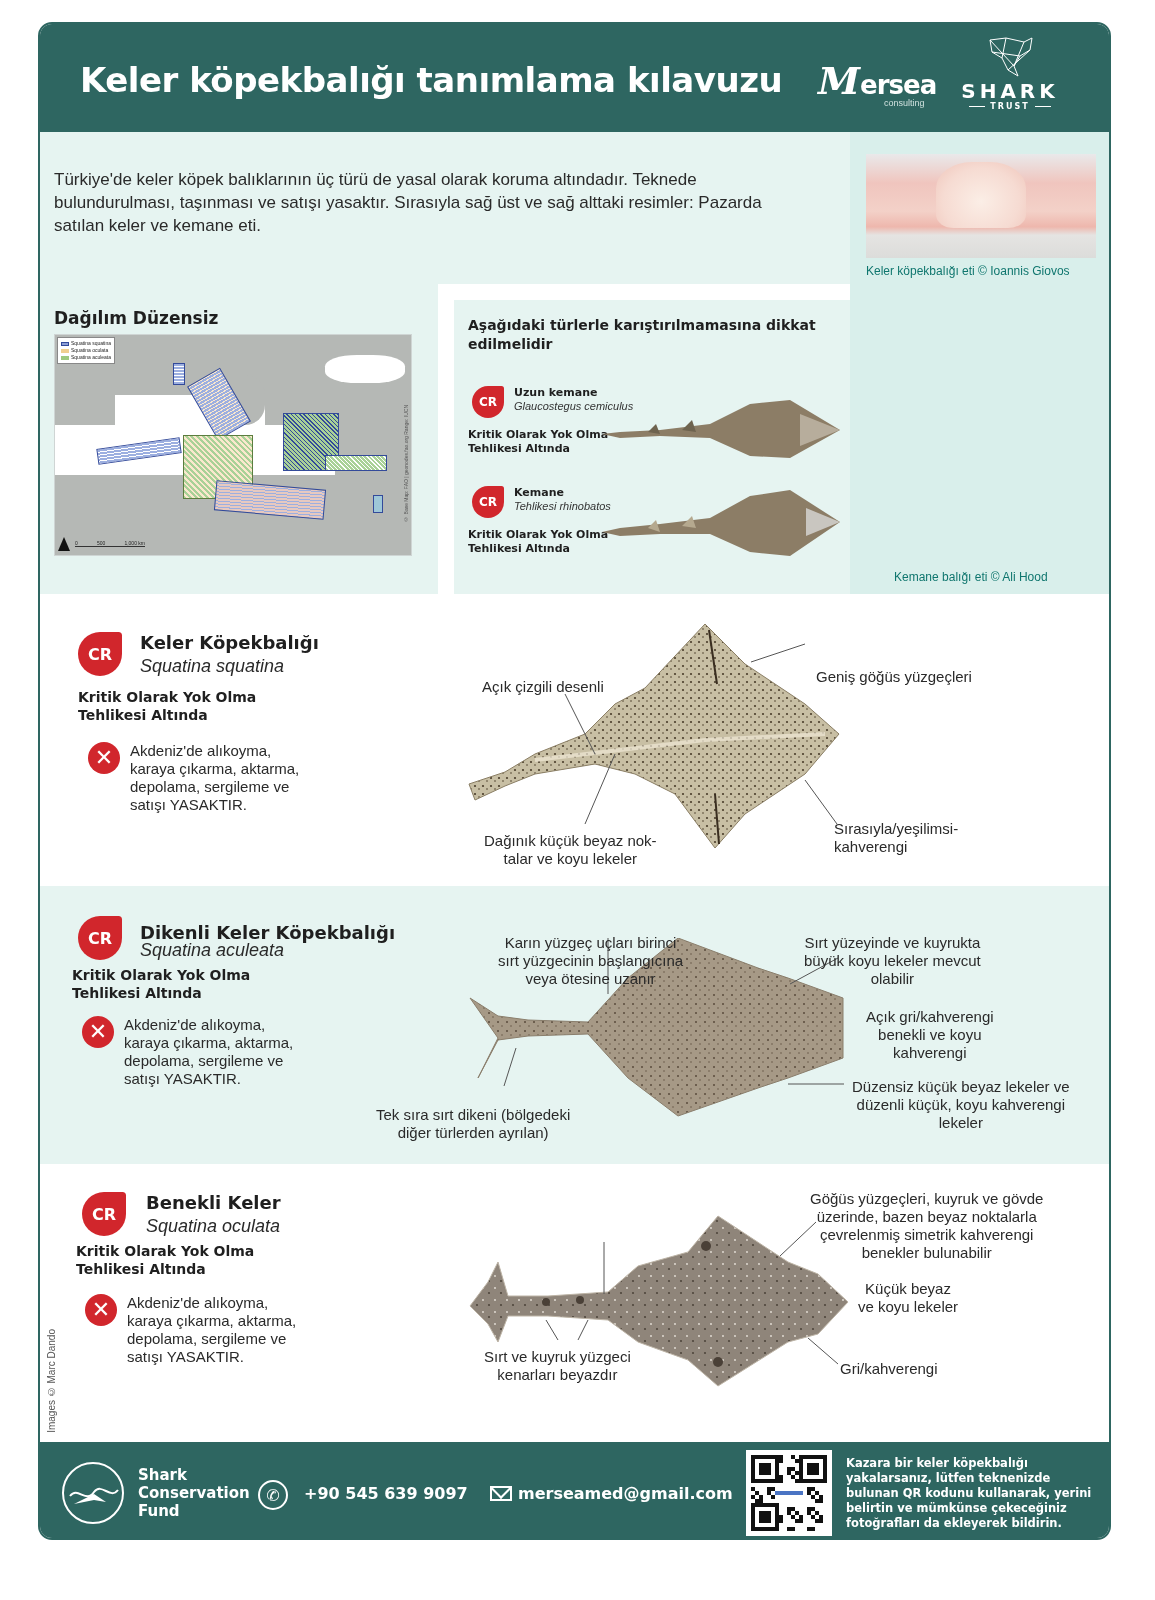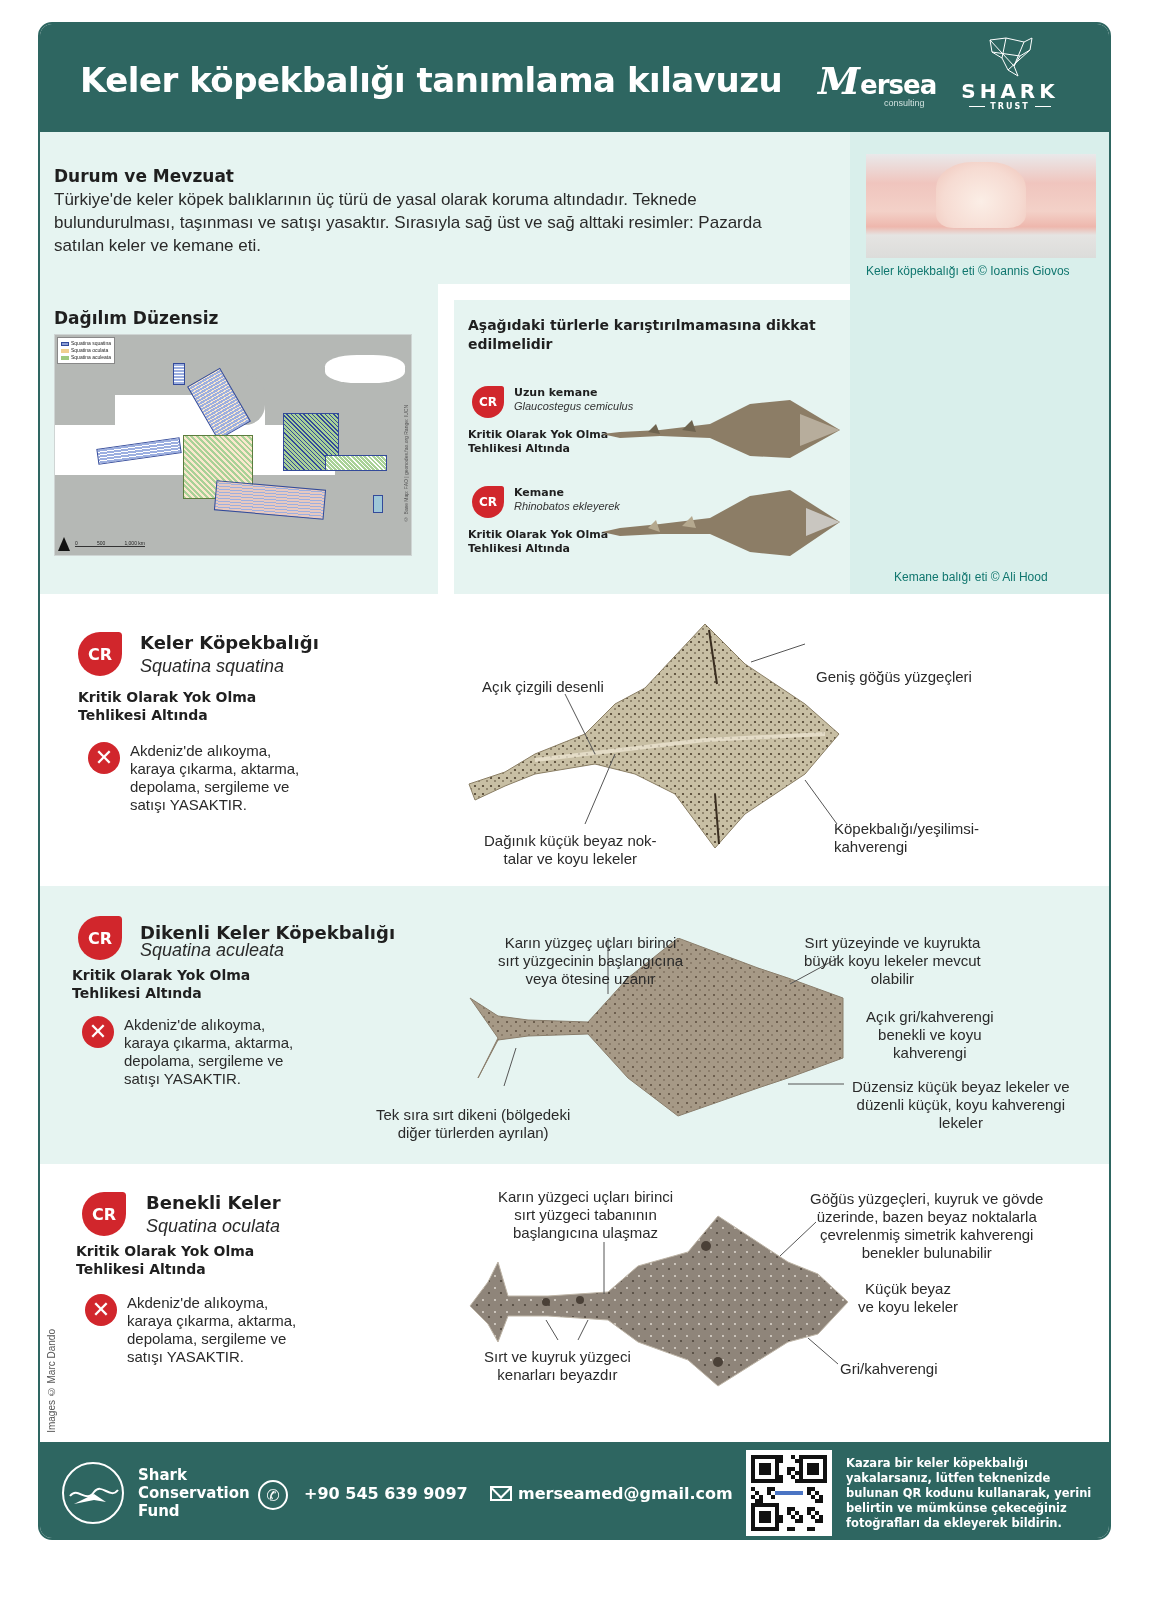--- a/index.html
+++ b/index.html
@@ -105,21 +105,20 @@
           <line x1="46" y1="14" x2="24" y2="34"></line>
         </g>
       </svg>
       <div class="word">SHARK</div>
       <div class="trust">TRUST</div>
     </div>
   </div>
 
   <div class="band-top">
     <div class="status-box">
-      <div class="section-h">Durum ve Mevzuat</div>
       <div class="status-text">Türkiye'de keler köpek balıklarının üç türü de yasal olarak koruma altındadır. Teknede bulundurulması, taşınması ve satışı yasaktır. Sırasıyla sağ üst ve sağ alttaki resimler: Pazarda satılan keler ve kemane eti.</div>
     </div>
     <div class="photo-panel">
       <div class="photo1">
         <div class="slab"></div>
       </div>
       <div class="caption" style="left:16px; top:132px;">Keler köpekbalığı eti © Ioannis Giovos</div>
     </div>
   </div>
 
@@ -171,21 +170,21 @@
         </div>
         <svg class="ray" style="left:132px;top:8px;" width="245" height="70" viewBox="0 0 245 70">
           <path d="M2,40 L20,38 L60,36 L110,30 L150,10 L190,6 L240,36 L190,64 L150,62 L110,44 L60,42 L20,44 Z" fill="#8c7d66"></path>
           <path d="M200,20 L240,36 L200,52 Z" fill="#b7ad9c"></path>
           <path d="M48,38 L56,30 L60,40 Z M82,36 L92,26 L96,38 Z" fill="#6e634f"></path>
         </svg>
       </div>
       <div class="sp-row" style="top:186px;">
         <div class="cr-small">CR</div>
         <div class="sp-common">Kemane</div>
-        <div class="sp-latin">Rhinobatos ekleyerek</div>
+        <div class="sp-latin">Tehlikesi rhinobatos</div>
         <div class="sp-status">
           <div>Kritik Olarak Yok Olma</div>
           <div>Tehlikesi Altında</div>
         </div>
         <svg class="ray" style="left:132px;top:0px;" width="245" height="74" viewBox="0 0 245 74">
           <path d="M2,46 L20,42 L60,38 L110,32 L150,10 L190,4 L240,36 L190,70 L150,66 L110,48 L60,48 L20,50 Z" fill="#8c7d66"></path>
           <path d="M206,22 L240,36 L206,50 Z" fill="#c9c6c0"></path>
           <path d="M48,42 L56,34 L60,46 Z M82,40 L92,30 L96,42 Z" fill="#b5a98f"></path>
         </svg>
       </div>
@@ -232,21 +231,21 @@
         <div>Açık çizgili desenli</div>
       </div>
     <div class="anno left" style="left:776px;top:74px;">
         <div>Geniş göğüs yüzgeçleri</div>
       </div>
     <div class="anno" style="left:444px;top:238px;">
       <div>Dağınık küçük beyaz nok-</div>
       <div>talar ve koyu lekeler</div>
     </div>
     <div class="anno left" style="left:794px;top:226px;">
-      <div>Köpekbalığı/yeşilimsi-</div>
+      <div>Sırasıyla/yeşilimsi-</div>
       <div>kahverengi</div>
     </div>
   </div>
 
   <div class="species s2">
     <div class="cr-big" style="left:38px;top:30px;">CR</div>
     <div class="sp-name" style="left:100px;top:36px;">Dikenli Keler Köpekbalığı</div>
     <div class="sp-sci" style="left:100px;top:54px;">Squatina aculeata</div>
     <div class="sp-iucn" style="left:32px;top:80px;">
       <div>Kritik Olarak Yok Olma</div>
@@ -326,25 +325,20 @@
       <circle cx="238" cy="34" r="5" fill="#4a4037"></circle>
         <circle cx="250" cy="150" r="5" fill="#4a4037"></circle>
       <circle cx="112" cy="88" r="4" fill="#4a4037"></circle>
         <circle cx="78" cy="90" r="4" fill="#4a4037"></circle>
       <line x1="136" y1="82" x2="136" y2="30" stroke="#555" stroke-width="1"></line>
       <line x1="312" y1="44" x2="348" y2="10" stroke="#555" stroke-width="1"></line>
       <line x1="340" y1="126" x2="370" y2="152" stroke="#555" stroke-width="1"></line>
       <line x1="78" y1="108" x2="90" y2="128" stroke="#555" stroke-width="1"></line>
       <line x1="120" y1="108" x2="110" y2="128" stroke="#555" stroke-width="1"></line>
     </svg>
-    <div class="anno" style="left:458px;top:24px;">
-      <div>Karın yüzgeci uçları birinci</div>
-      <div>sırt yüzgeci tabanının</div>
-      <div>başlangıcına ulaşmaz</div>
-    </div>
     <div class="anno" style="left:770px;top:26px;">
       <div>Göğüs yüzgeçleri, kuyruk ve gövde</div>
       <div>üzerinde, bazen beyaz noktalarla</div>
       <div>çevrelenmiş simetrik kahverengi</div>
       <div>benekler bulunabilir</div>
     </div>
     <div class="anno" style="left:818px;top:116px;">
       <div>Küçük beyaz</div>
       <div>ve koyu lekeler</div>
     </div>

